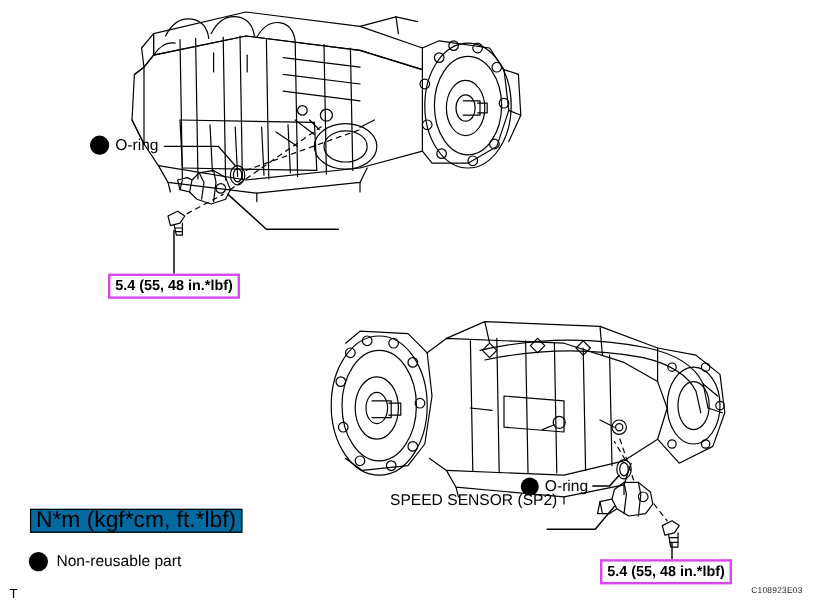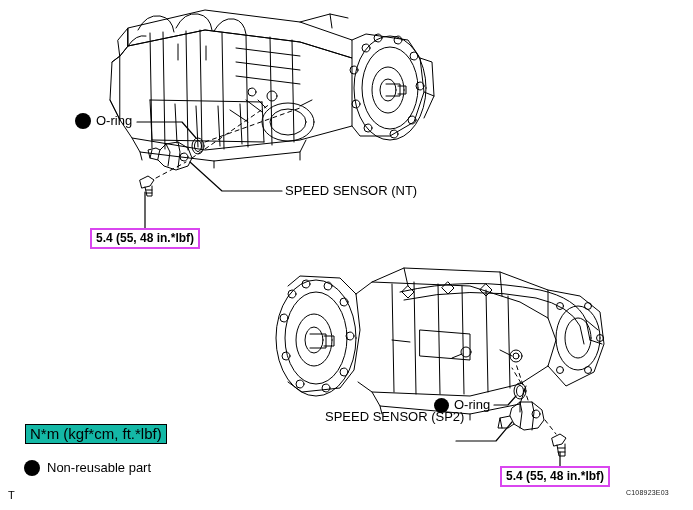--- a/index.html
+++ b/index.html
@@ -47,22 +47,22 @@
     background: #fff;
     font-size: 12px;
     line-height: 14px;
     padding: 1px 4px 2px 4px;
     white-space: nowrap;
     font-weight: bold;
   }
   .legend-box {
     position: absolute;
     border: 1px solid #000;
-    background: #14b8a6;
-    font-size: 15px;
+    background: #0369a1;
+    font-size: 19px;
     line-height: 15px;
     padding: 1px 4px 2px 4px;
     white-space: nowrap;
   }
   .plain {
     position: absolute;
     font-size: 13px;
     line-height: 15px;
     white-space: nowrap;
   }
@@ -311,21 +311,20 @@
 
       <path d="M456,441 L496,441 L512,422"></path>
 
       <path d="M560,466 L560,452"></path>
     </g>
   </svg>
 
   <div class="bullet" style="left:75px; top:113px; width:16px; height:16px;"></div>
   <div class="label" style="left:96px; top:113px;">O-ring</div>
 
-  <div class="label" style="left:285px; top:183px;">SPEED SENSOR (NT)</div>
 
   <div class="torque-box" style="left:90px; top:228px;">5.4 (55, 48 in.*lbf)</div>
 
   <div class="bullet" style="left:434px; top:398px; width:15px; height:15px;"></div>
   <div class="label" style="left:454px; top:397px;">O-ring</div>
 
   <div class="label" style="left:325px; top:409px;">SPEED SENSOR (SP2)</div>
 
   <div class="torque-box" style="left:500px; top:466px;">5.4 (55, 48 in.*lbf)</div>
 

